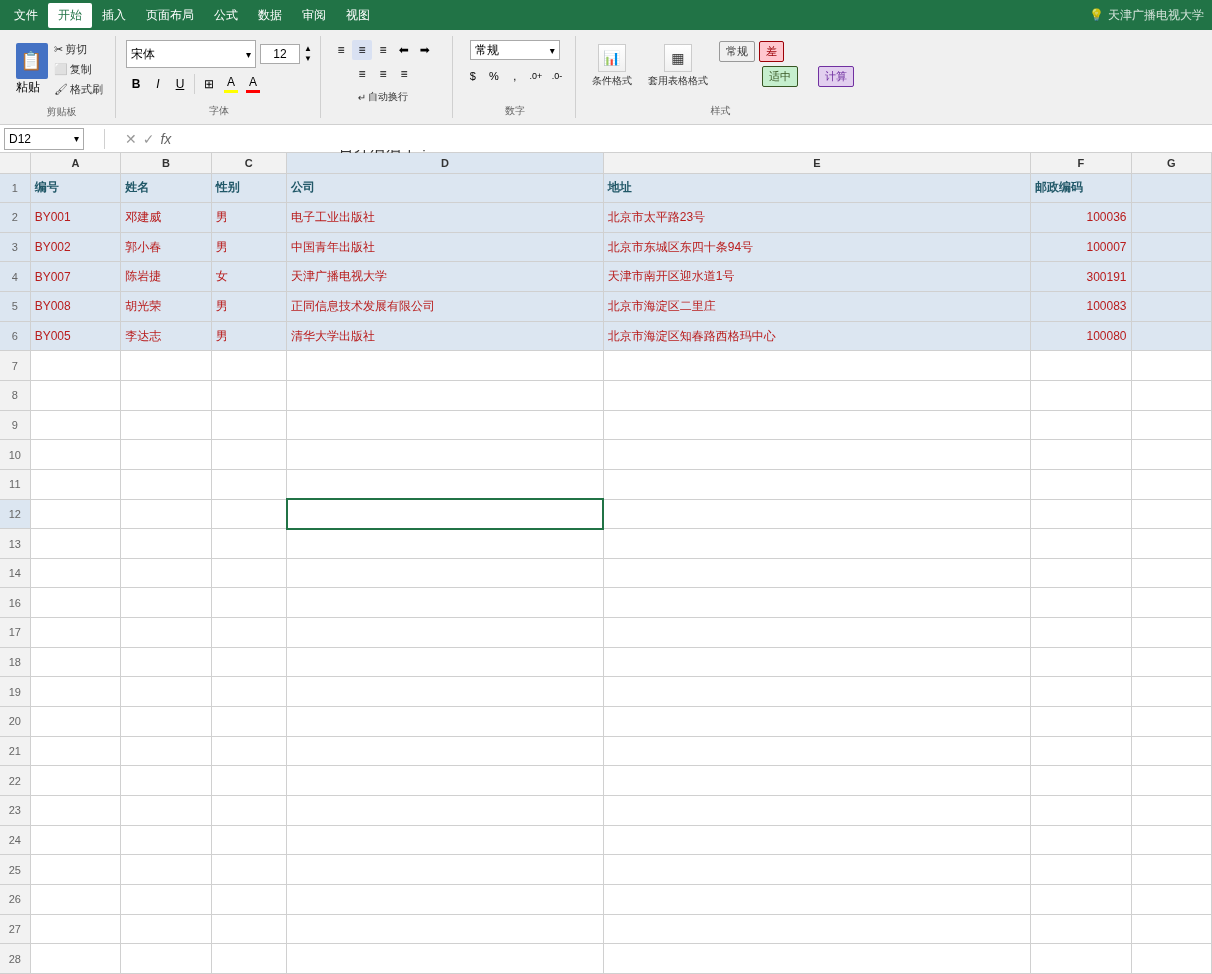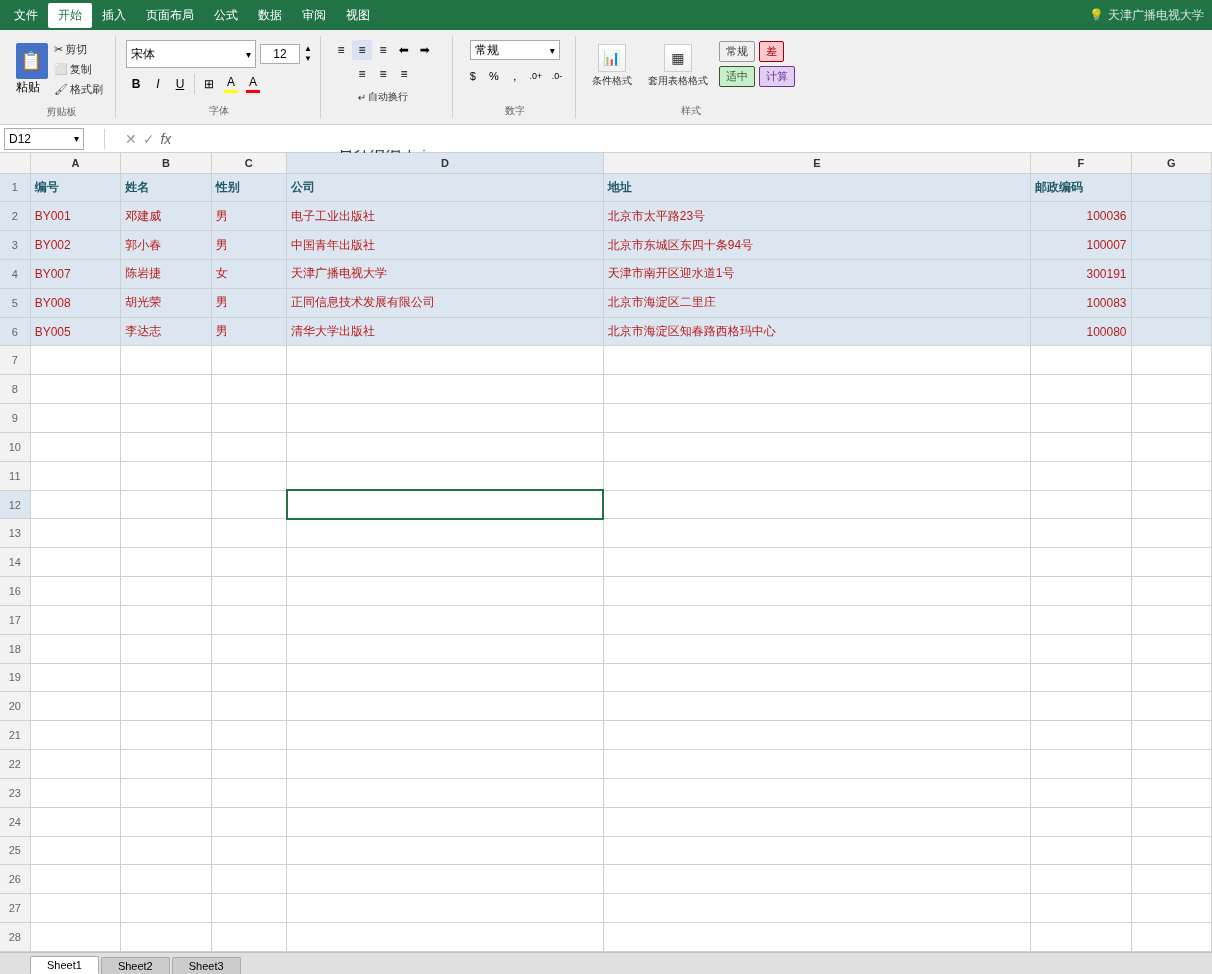--- a/index.html
+++ b/index.html
@@ -500,21 +500,21 @@
         </div>
         <div class="cond-format-btn">
           <div class="cond-icon">▦</div>
           <span>套用表格格式</span>
         </div>
         <div style="display:flex;flex-direction:column;gap:2px;">
           <div style="display:flex;gap:2px;">
             <div class="style-box style-normal">常规</div>
             <div class="style-box style-bad">差</div>
           </div>
-          <div style="display:flex;gap:2px;">
+          <div style="display:flex;gap:18px;margin-left:43px;">
             <div class="style-box style-good">适中</div>
             <div class="style-box style-calc">计算</div>
           </div>
         </div>
       </div>
       <div class="ribbon-group-label">样式</div>
     </div>
 
   </div>
 </div>
@@ -835,18 +835,13 @@
             <td class="data-cell"></td>
             <td class="data-cell"></td>
             <td class="data-cell"></td>
             <td class="data-cell"></td>
             <td class="data-cell"></td>
           </tr>
       </tbody>
     </table>
   </div>
 
-  <div class="sheet-tabs">
-    <div class="sheet-tab active">Sheet1</div>
-    <div class="sheet-tab">Sheet2</div>
-    <div class="sheet-tab">Sheet3</div>
-  </div>
 </div>
 
 </body></html>

